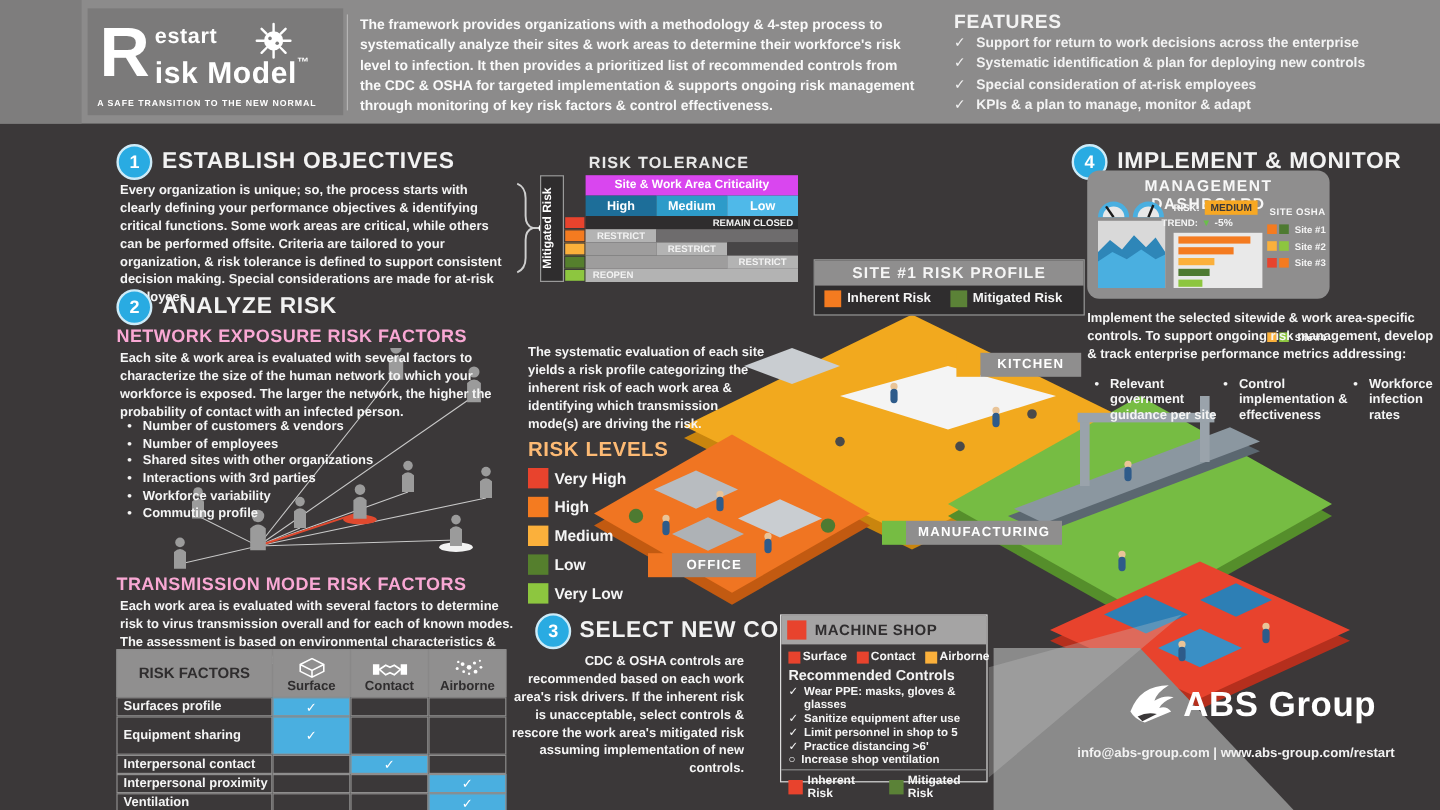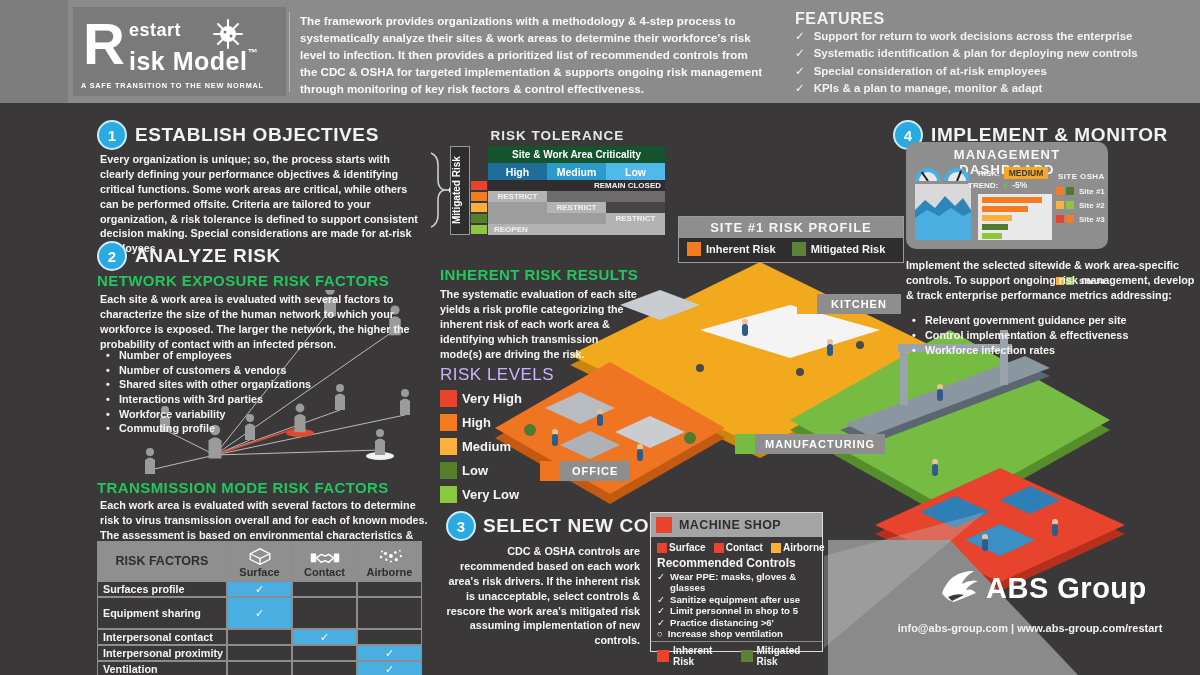--- a/index.html
+++ b/index.html
@@ -1,21 +1,21 @@
 <!DOCTYPE html>
 <html><head>
 <meta charset="utf-8">
 <style>
   html,body{margin:0;padding:0;background:#222;}
   #stage{position:relative;width:1200px;height:675px;background:#3B3839;overflow:hidden;
          font-family:"Liberation Sans","DejaVu Sans",sans-serif;}
   .abs{position:absolute;}
   .body-txt{color:#F5F5F5;font-size:10.8px;font-weight:600;line-height:1.38;}
   .step-title{color:#F2F2F2;font-size:19px;font-weight:600;letter-spacing:.6px;}
-  .sub-title{color:#22c55e;font-size:15px;font-weight:600;letter-spacing:.4px;}
+  .sub-title{color:#f9a8d4;font-size:15px;font-weight:600;letter-spacing:.4px;}
   .numcircle{width:26px;height:26px;border-radius:50%;background:#29ABE2;border:2px solid #CDEBF8;
              color:#fff;font-size:15px;font-weight:bold;display:flex;align-items:center;justify-content:center;}
   .bullet-line{display:flex;gap:7px;color:#F5F5F5;font-size:10.8px;font-weight:600;line-height:1.22;}
   .bullet-line::before{content:"•";flex:0 0 6px;}
   .checkrow{display:flex;gap:9px;color:#F3F3F3;font-size:11.5px;font-weight:600;line-height:1.52;}
   .sq{display:inline-block;flex:0 0 auto;}
   .vlabel{writing-mode:vertical-rl;transform:rotate(180deg);text-align:center;}
   
   #hdr{left:0;top:0;width:1200px;height:103px;background:#8C8B8B;}
   #hdr-strip{left:0;top:0;width:68px;height:103px;background:#7E7D7D;}
@@ -243,21 +243,21 @@
     <div class="abs vlabel" style="left:0;top:0;width:20px;height:89px;background:#2F2D2E;border:1px solid #9A9A9A;box-sizing:border-box;color:#fff;font-size:10px;font-weight:bold;">Mitigated Risk</div>
 
     <div class="abs" style="left:20px;top:34px;width:18px;height:55px;display:flex;flex-direction:column;">
       <div style="flex: 1 1 0%; border: 1px solid rgb(59, 56, 57); background-color: rgb(232, 67, 45);" class="sq"></div>
       <div style="flex: 1 1 0%; border: 1px solid rgb(59, 56, 57); background-color: rgb(244, 123, 32);" class="sq"></div>
       <div style="flex: 1 1 0%; border: 1px solid rgb(59, 56, 57); background-color: rgb(251, 176, 59);" class="sq"></div>
       <div style="flex: 1 1 0%; border: 1px solid rgb(59, 56, 57); background-color: rgb(85, 127, 45);" class="sq"></div>
       <div style="flex: 1 1 0%; border: 1px solid rgb(59, 56, 57); background-color: rgb(141, 198, 63);" class="sq"></div>
     </div>
 
-    <div class="abs" style="left:38px;top:0;width:177px;height:17px;background:#14532d;color:#fff;font-size:10px;font-weight:bold;display:flex;align-items:center;justify-content:center;">Site &amp; Work Area Criticality</div>
+    <div class="abs" style="left:38px;top:0;width:177px;height:17px;background:#d946ef;color:#fff;font-size:10px;font-weight:bold;display:flex;align-items:center;justify-content:center;">Site &amp; Work Area Criticality</div>
     <div class="abs" style="left:38px;top:17px;width:177px;height:17px;display:flex;color:#fff;font-size:10.5px;font-weight:bold;">
       <div style="flex: 1 1 0%; display: flex; align-items: center; justify-content: center; background-color: rgb(29, 110, 153);">High</div>
       <div style="flex: 1 1 0%; display: flex; align-items: center; justify-content: center; background-color: rgb(45, 155, 201);">Medium</div>
       <div style="flex: 1 1 0%; display: flex; align-items: center; justify-content: center; background-color: rgb(79, 185, 233);">Low</div>
     </div>
 
     <div class="abs" style="left:38px;top:34px;width:177px;height:55px;">
       <div class="tolrow" style="height:11px;background:#2F2D2E;justify-content:flex-end;padding-right:4px;box-sizing:border-box;">REMAIN CLOSED</div>
       <div style="display:flex;height:11px;">
         <div class="tolrow" style="width:59px;background:#B3B3B3;justify-content:center;">RESTRICT</div>
@@ -346,42 +346,42 @@
         </div>
       <div style="display:flex;align-items:center;height:14px;margin-top:48px;">
           <span class="chip" style="background-color: rgb(251, 176, 59);"></span>
           <span class="chip" style="background-color: rgb(141, 198, 63);"></span>
           <span style="color:#F5F5F5;font-size:8px;font-weight:bold;margin-left:3px;">Site #4</span>
         </div>
     </div>
   </div>
 
   <div class="abs body-txt" style="left:906px;top:258px;width:292px;z-index:5;">Implement the selected sitewide &amp; work area-specific controls.  To support ongoing risk management, develop &amp; track enterprise performance metrics addressing:</div>
-  <div class="abs" style="left:912px;top:314px;width:286px;z-index:5;display:flex;flex-direction:column;gap:2px;">
+  <div class="abs" style="left:912px;top:314px;width:286px;z-index:5;display:flex;gap:2px;">
     <div class="bullet-line">
         <span>Relevant government guidance per site</span>
       </div>
     <div class="bullet-line">
         <span>Control implementation &amp; effectiveness</span>
       </div>
     <div class="bullet-line">
         <span>Workforce infection rates</span>
       </div>
   </div>
 
   <div class="abs numcircle" style="left:97px;top:241px;z-index:5;">2</div>
   <div class="abs step-title" style="left:135px;top:245px;z-index:5;">ANALYZE RISK</div>
   <div class="abs sub-title" style="left:97px;top:272px;z-index:5;">NETWORK EXPOSURE RISK FACTORS</div>
   <div class="abs body-txt" style="left:100px;top:292px;width:325px;z-index:5;">Each site &amp; work area is evaluated with several factors to characterize the size of the human network to which your workforce is exposed.  The larger the network, the higher the probability of contact with an infected person.</div>
   <div class="abs" style="left:106px;top:349px;width:260px;z-index:5;display:flex;flex-direction:column;gap:1.5px;">
     <div class="bullet-line">
+        <span>Number of customers &amp; vendors</span>
+      </div>
+    <div class="bullet-line">
         <span>Number of employees</span>
-      </div>
-    <div class="bullet-line">
-        <span>Number of customers &amp; vendors</span>
       </div>
     <div class="bullet-line">
         <span>Shared sites with other organizations</span>
       </div>
     <div class="bullet-line">
         <span>Interactions with 3rd parties</span>
       </div>
     <div class="bullet-line">
         <span>Workforce variability</span>
       </div>
@@ -452,23 +452,22 @@
       <div class="tcell check-cell" style="flex:1;">✓</div>
     </div>
     <div style="display:flex;height:16px;">
       <div class="tcell" style="width:130px;background:#3B3839;color:#F5F5F5;font-size:10.8px;font-weight:600;display:flex;align-items:center;padding-left:5px;box-sizing:border-box;">Ventilation</div>
       <div class="tcell empty-cell" style="flex:1;"></div>
       <div class="tcell empty-cell" style="flex:1;"></div>
       <div class="tcell check-cell" style="flex:1;">✓</div>
     </div>
   </div>
 
-  <div class="abs sub-title" style="left:440px;top:266px;z-index:5;">INHERENT RISK RESULTS</div>
   <div class="abs body-txt" style="left:440px;top:287px;width:200px;z-index:5;">The systematic evaluation of each site yields a risk profile categorizing the inherent risk of each work area &amp; identifying which transmission mode(s) are driving the risk.</div>
-  <div class="abs" style="left:440px;top:365px;color:#c4b5fd;font-size:17px;font-weight:400;letter-spacing:.5px;z-index:5;">RISK LEVELS</div>
+  <div class="abs" style="left:440px;top:365px;color:#fdba74;font-size:17px;font-weight:700;letter-spacing:.5px;z-index:5;">RISK LEVELS</div>
   <div class="abs" style="left:440px;top:390px;z-index:5;display:flex;flex-direction:column;gap:7px;">
     <div class="legend-item" style="font-size:13px;">
         <span class="sq" style="width: 17px; height: 17px; background-color: rgb(232, 67, 45);"></span>
         <span>Very High</span>
       </div>
     <div class="legend-item" style="font-size:13px;">
         <span class="sq" style="width: 17px; height: 17px; background-color: rgb(244, 123, 32);"></span>
         <span>High</span>
       </div>
     <div class="legend-item" style="font-size:13px;">
@@ -493,21 +492,21 @@
     <span class="sq" style="width: 20px; height: 20px; background-color: rgb(118, 188, 67);"></span>
     <span style="background:#8F8E8E;color:#fff;font-size:11px;font-weight:bold;letter-spacing:1px;display:flex;align-items:center;padding:0 10px;height:20px;">MANUFACTURING</span>
   </div>
   <div class="abs" style="left:540px;top:461px;z-index:6;display:flex;">
     <span class="sq" style="width: 20px; height: 20px; background-color: rgb(240, 117, 34);"></span>
     <span style="background:#8F8E8E;color:#fff;font-size:11px;font-weight:bold;letter-spacing:1px;display:flex;align-items:center;padding:0 12px;height:20px;">OFFICE</span>
   </div>
 
   <div class="abs numcircle" style="left:446px;top:511px;z-index:5;">3</div>
   <div class="abs step-title" style="left:483px;top:515px;z-index:5;">SELECT NEW CONTROLS</div>
-  <div class="abs body-txt" style="left:444px;top:544px;width:196px;text-align:right;z-index:5;">CDC &amp; OSHA controls are recommended based on each work area's risk drivers. If the inherent risk is unacceptable, select controls &amp; rescore the work area's mitigated risk assuming implementation of new controls.</div>
+  <div class="abs body-txt" style="left:424px;top:544px;width:196px;text-align:right;z-index:5;">CDC &amp; OSHA controls are recommended based on each work area's risk drivers. If the inherent risk is unacceptable, select controls &amp; rescore the work area's mitigated risk assuming implementation of new controls.</div>
 
   <div class="abs" style="left:650px;top:512px;width:173px;height:140px;background:#3B3839;border:1.5px solid #DCDCDC;z-index:6;box-sizing:border-box;">
     <div style="height:24px;background:#A5A4A4;display:flex;align-items:center;gap:7px;padding-left:5px;">
       <span class="sq" style="width: 16px; height: 16px; background-color: rgb(232, 67, 45);"></span>
       <span style="color:#2F2D2E;font-size:12.5px;font-weight:bold;letter-spacing:.4px;">MACHINE SHOP</span>
     </div>
     <div style="display:flex;gap:8px;padding:5px 6px 2px 6px;">
       <div class="legend-item" style="font-size:10px;gap:2px;">
           <span class="sq" style="width: 10px; height: 10px; background-color: rgb(232, 67, 45);"></span>
           <span>Surface</span>

